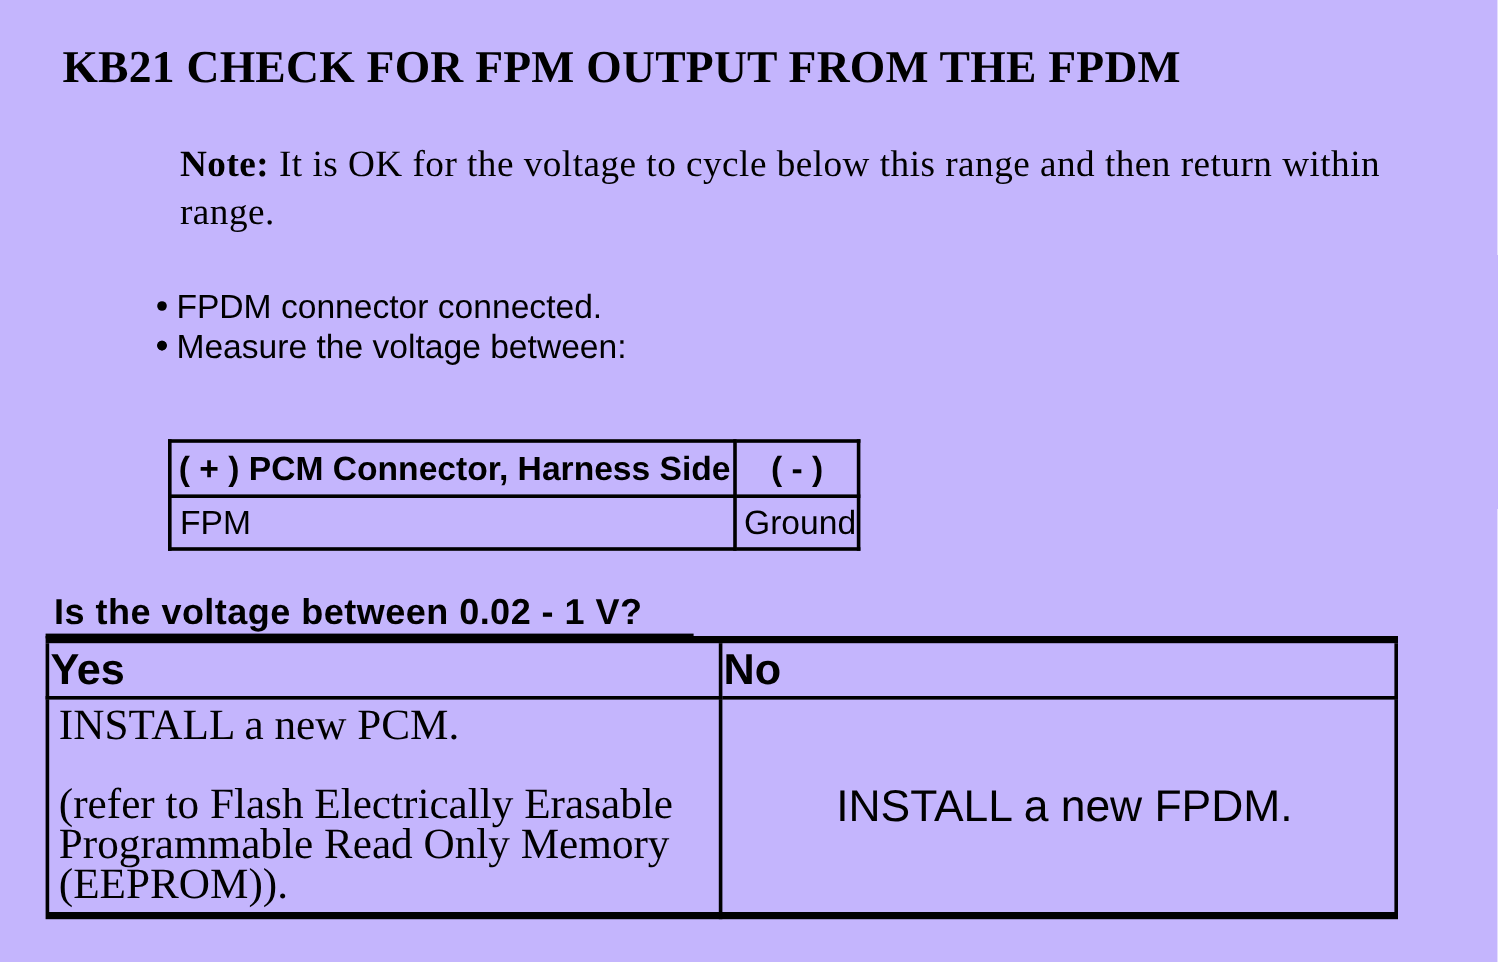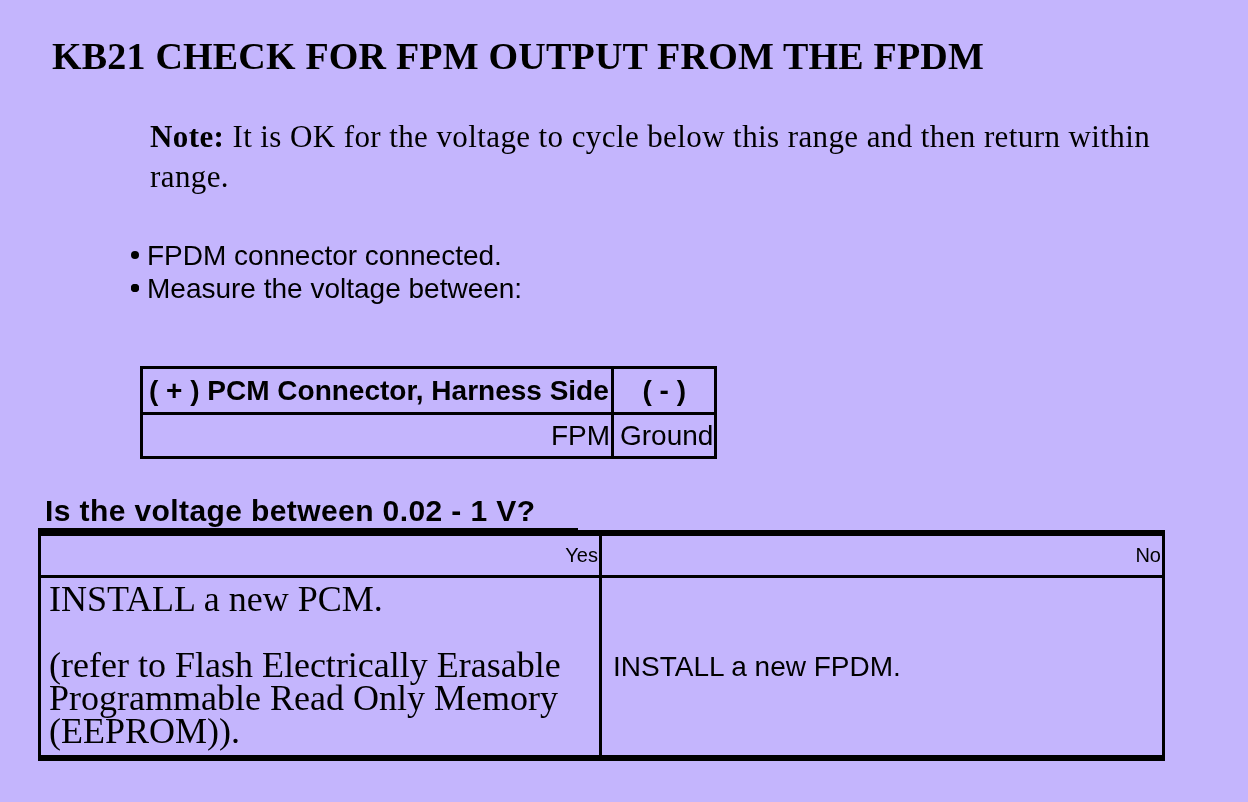--- a/index.html
+++ b/index.html
@@ -82,21 +82,21 @@
   .meas-table th, .meas-table td {
     border: 3px solid #000;
     font-size: 28px;
     white-space: nowrap;
     overflow: hidden;
   }
   .meas-table th { font-weight: bold; height: 43px; }
   .meas-table td { height: 39px; font-weight: normal; }
   .mt-col-pos { width: 462px; text-align: left; padding: 0 0 0 6px; }
   .mt-col-neg { width: 98px; text-align: center; padding: 0; }
-  .mt-cell-pos { text-align: right; padding-left: 7px; }
+  .mt-cell-pos { text-align: left; padding-left: 7px; }
   .mt-cell-neg { text-align: right; padding-left: 6px; }
 
   
   .question {
     position: absolute;
     left: 38px;
     top: 494px;
     width: 540px;
     font-weight: bold;
     font-size: 30px;
@@ -117,41 +117,42 @@
     table-layout: fixed;
     border-top: 6px solid #000;
     border-bottom: 6px solid #000;
     border-left: 3px solid #000;
     border-right: 3px solid #000;
   }
   .decision-table th, .decision-table td {
     border: 3px solid #000;
   }
   .decision-table th {
-    font-size: 20px;
-    font-weight: normal;
-    text-align: right;
+    font-size: 36px;
+    font-weight: bold;
+    text-align: left;
     height: 37px;
   }
   .dt-col-yes { width: 556px; }
   .dt-col-no  { width: 558px; }
   .dt-cell-yes {
     vertical-align: top;
     padding: 5px 10px 6px 8px;
     font-size: 36px;
     line-height: 33px;
     white-space: pre-line;
     height: 166px;
     font-family: Liberation Serif, serif;
   }
   .dt-cell-no {
     vertical-align: middle;
     padding-left: 11px;
-    font-size: 28px;
+    font-size: 37px;
     line-height: 33px;
+    text-align: center;
   }
 </style>
 </head>
 <body>
 
 <div class="page">
 
   <h1 class="title">KB21 CHECK FOR FPM OUTPUT FROM THE FPDM</h1>
 
   <p class="note">

